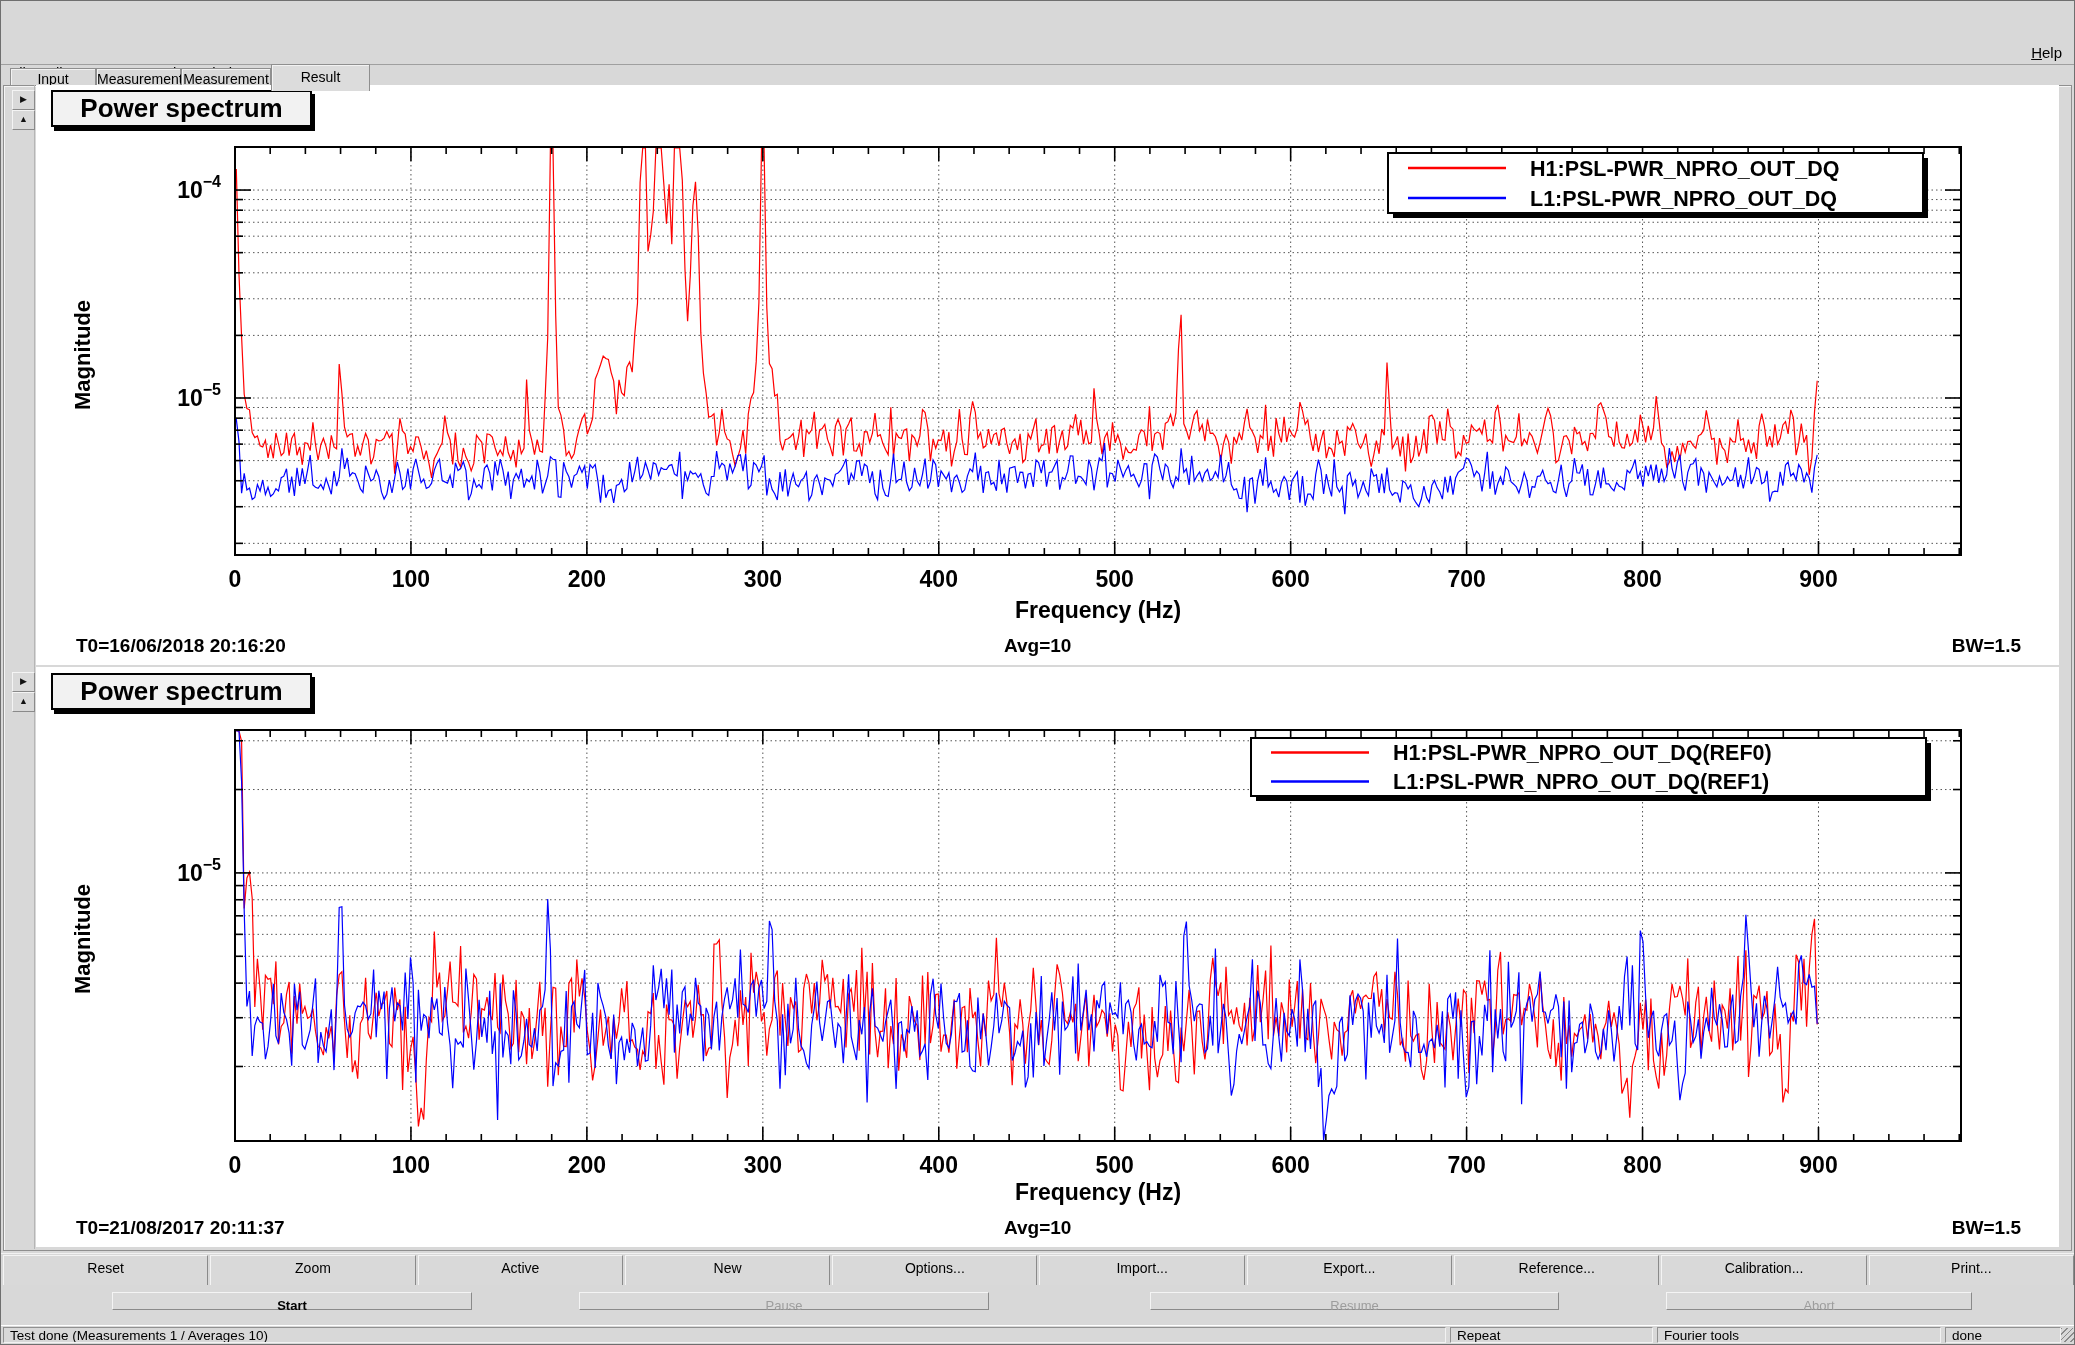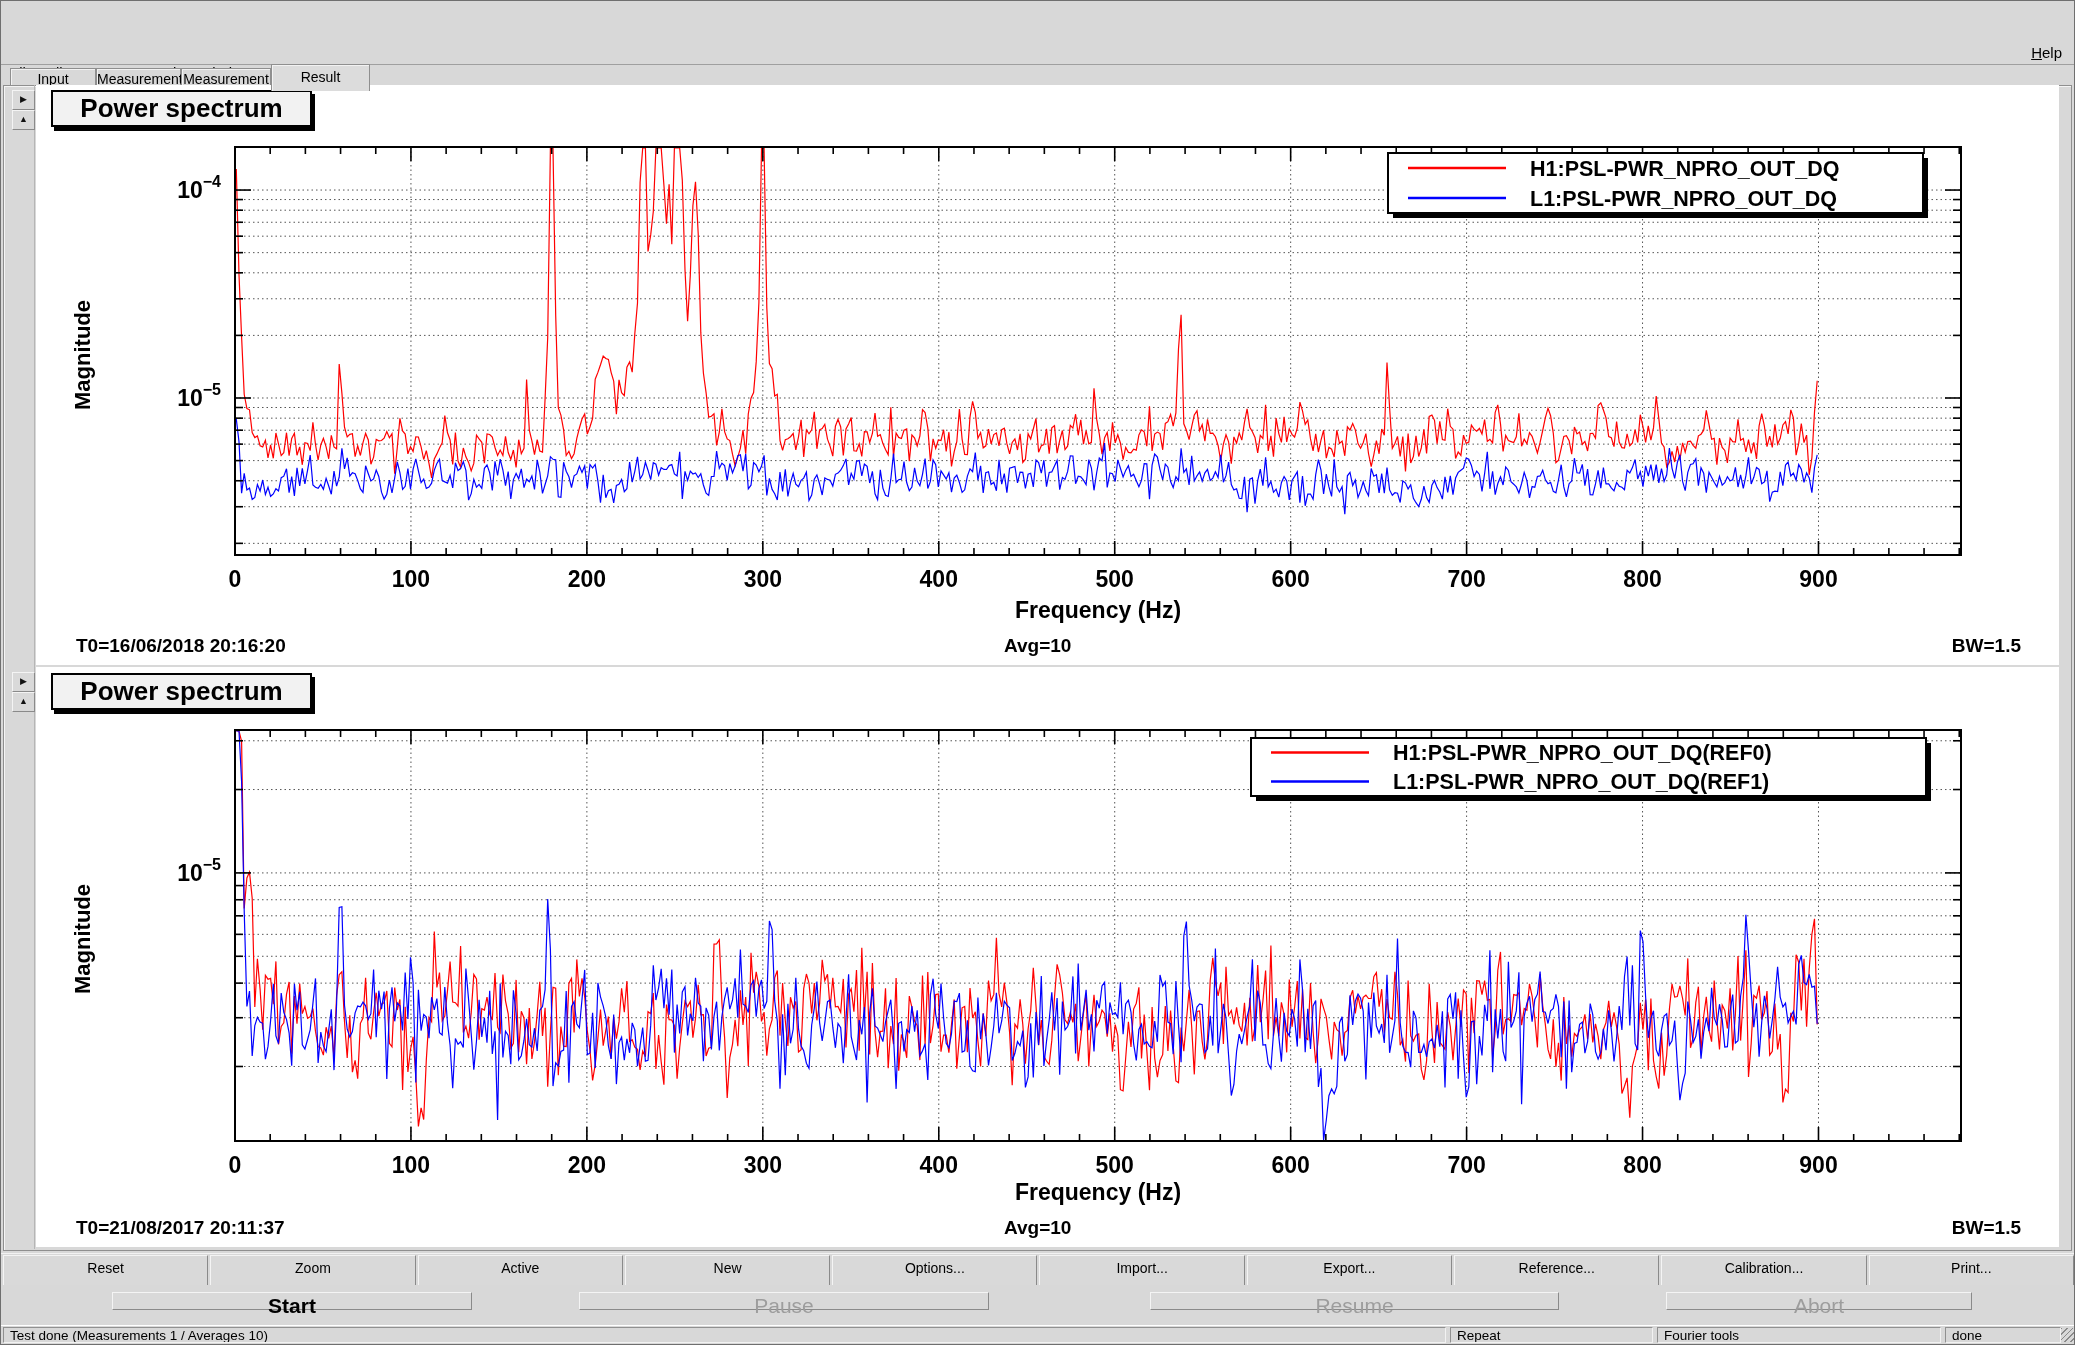--- a/index.html
+++ b/index.html
@@ -55,21 +55,21 @@
   .chart-svg{position:absolute;left:0;top:0;}
   
   .toolbar1{position:absolute;left:0;top:1252px;width:2075px;height:42px;
     border-top:1px solid #f2f2f2;border-bottom:6px solid #ec4899;
     display:flex;gap:2px;padding:1px 2px;box-sizing:border-box;background:#d8d8d8;}
   .tb-btn{flex:1;background:#d9d9d9;border:1px solid #8a8a8a;border-top-color:#f4f4f4;
     border-left-color:#f4f4f4;font-size:14px;text-align:center;line-height:24px;cursor:default;}
   .runbar{position:absolute;left:0;top:1284px;width:2075px;height:40px;background:#d8d8d8;}
   .run-btn{position:absolute;top:7px;height:18px;background:#d9d9d9;border:1px solid #8a8a8a;
     border-top-color:#f4f4f4;border-left-color:#f4f4f4;text-align:center;line-height:26px;
-    font-size:21px;box-sizing:border-box;cursor:default;}
+    font-size:13px;box-sizing:border-box;cursor:default;}
   .run-btn.emph{font-weight:bold;}
   .run-btn.disabled{color:#9d9d9d;}
   #btn-start{left:111px;width:360px;} #btn-pause{left:578px;width:410px;}
   #btn-resume{left:1149px;width:409px;} #btn-abort{left:1665px;width:306px;}
   
   .statusbar{position:absolute;left:0;top:1324px;width:2075px;height:19px;background:#d8d8d8;
     border-top:1px solid #fff;font-size:13.5px;}
   .status-cell{position:absolute;top:1px;height:16px;line-height:16px;padding-left:6px;
     border:1px solid #909090;border-bottom-color:#f2f2f2;border-right-color:#f2f2f2;
     box-sizing:border-box;background:#d8d8d8;white-space:nowrap;overflow:hidden;}

